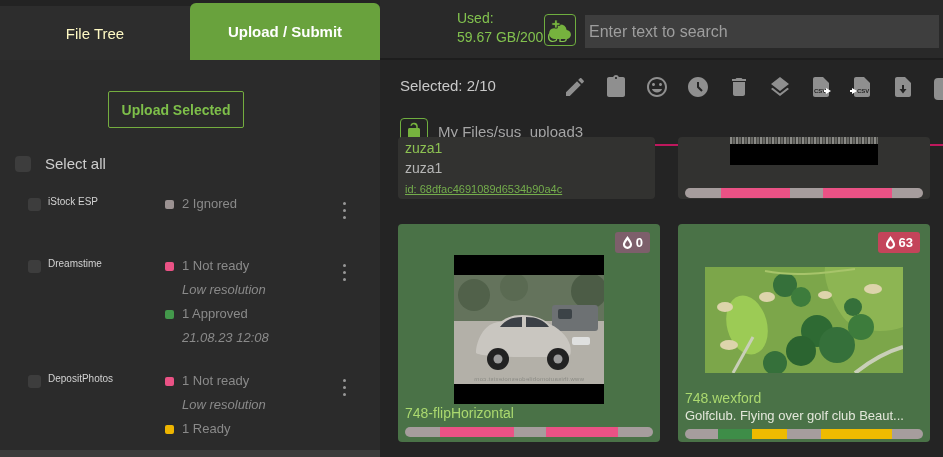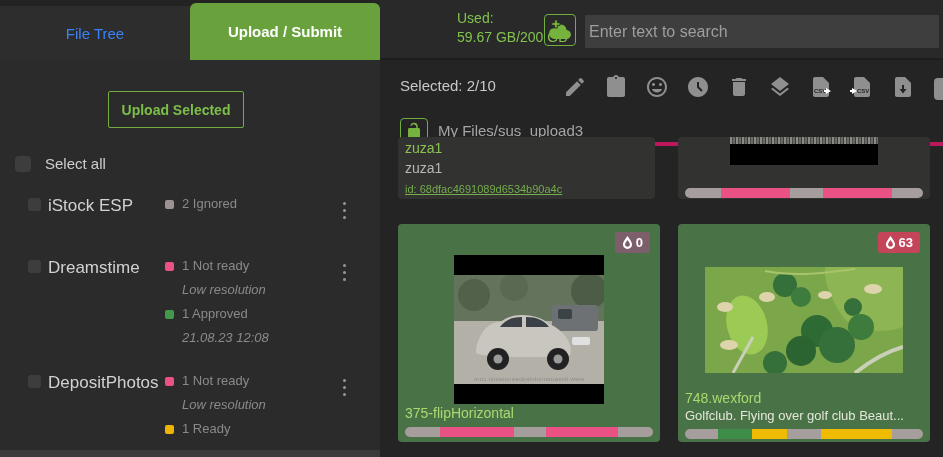--- a/index.html
+++ b/index.html
@@ -5,29 +5,29 @@
   html,body{margin:0;padding:0;}
   body{
     width:943px;height:457px;position:relative;overflow:hidden;
     background:#242424;font-family:"Liberation Sans",sans-serif;
     -webkit-font-smoothing:antialiased;
   }
   
   #sidebar{position:absolute;left:0;top:0;width:380px;height:457px;background:#2b2b2b;}
   #sidebar-top{position:absolute;left:0;top:0;width:380px;height:60px;background:#2d2d2d;}
   .top-strip{position:absolute;left:0;top:0;width:100%;height:6px;background:#232323;}
-  .tab-filetree{position:absolute;left:0;top:6px;width:190px;height:54px;display:flex;align-items:center;justify-content:center;color:#3b82f6;font-size:15px;cursor:pointer;}
+  .tab-filetree{position:absolute;left:0;top:6px;width:190px;height:54px;display:flex;align-items:center;justify-content:center;color:#fef9c3;font-size:15px;cursor:pointer;}
   .tab-upload{position:absolute;left:190px;top:3px;width:190px;height:57px;background:#69a23d;border-radius:6px 6px 0 0;display:flex;align-items:center;justify-content:center;color:#ffffff;font-weight:bold;font-size:15px;cursor:pointer;}
   .upload-btn{position:absolute;left:108px;top:91px;width:136px;height:37px;background:transparent;border:1px solid #74ad3f;border-radius:2px;color:#7ebf4a;font-weight:bold;font-size:14px;font-family:"Liberation Sans",sans-serif;cursor:pointer;}
   .selectall-row{position:absolute;left:15px;top:155px;display:flex;align-items:center;color:#cecece;font-size:15px;}
   .cb{width:16px;height:16px;background:#3d3d3d;border-radius:4px;margin-right:14px;cursor:pointer;}
   .cb.small{width:13px;height:13px;border-radius:3px;margin:0;}
   .agency{position:absolute;left:0;width:380px;}
   .agency .acb{position:absolute;left:28px;top:2px;}
-  .agency .aname{position:absolute;left:48px;top:0;color:#d2d2d2;font-size:17px;}
+  .agency .aname{position:absolute;left:48px;top:0;color:#d2d2d2;font-size:10px;}
   .agency .alines{position:absolute;left:165px;top:0;width:165px;}
   .aline{color:#8a8a8a;font-size:13px;height:24px;line-height:15px;}
   .sq{display:inline-block;width:9px;height:9px;border-radius:2px;margin-right:8px;vertical-align:-1px;}
   .indent{padding-left:17px;font-style:italic;}
   .kebab{position:absolute;left:341px;top:4px;display:flex;flex-direction:column;gap:4px;cursor:pointer;padding:2px;}
   .kebab i{width:3px;height:3px;border-radius:50%;background:#979797;}
   .hscroll{position:absolute;left:0;bottom:0;width:380px;height:7px;background:#3b3b3b;}
   
   #main{position:absolute;left:380px;top:0;width:563px;height:457px;background:#242424;}
   #main-topbar{position:absolute;left:0;top:0;width:563px;height:60px;background:#292929;border-bottom:2px solid #1d1d1d;box-sizing:border-box;}
@@ -35,21 +35,21 @@
   .cloud-btn{position:absolute;left:164px;top:14px;width:32px;height:32px;background:transparent;border:1px solid #6fae3f;border-radius:4px;display:flex;align-items:center;justify-content:center;cursor:pointer;padding:0;}
   .search-input{position:absolute;left:205px;top:15px;width:354px;height:33px;background:#3e3e3e;border:none;color:#cccccc;font-size:16px;padding:0 4px;box-sizing:border-box;font-family:"Liberation Sans",sans-serif;}
   .search-input::placeholder{color:#9e9e9e;}
   #main-content{position:absolute;left:0;top:62px;width:563px;height:395px;background:#242424;}
   .selected-label{position:absolute;left:20px;top:15px;color:#c9c9c9;font-size:15px;}
   .toolbar-icons{position:absolute;left:183px;top:13px;width:352px;display:flex;justify-content:space-between;}
   .ticon{width:24px;height:24px;cursor:pointer;}
   .ticon svg{width:24px;height:24px;fill:#8f8f8f;}
   .partial-icon{position:absolute;right:0;top:16px;width:9px;height:22px;background:#8f8f8f;border-radius:4px 0 0 4px;cursor:pointer;}
   .lock-btn{position:absolute;left:20px;top:56px;width:28px;height:28px;background:transparent;border:1.5px solid #6fae3f;border-radius:4px;display:flex;align-items:center;justify-content:center;cursor:pointer;padding:0;}
-  .path-input{position:absolute;left:58px;top:56px;width:505px;height:28px;background:transparent;border:none;border-bottom:4px solid #be185d;color:#a5a5a5;font-size:15px;padding:0;box-sizing:border-box;font-family:"Liberation Sans",sans-serif;}
+  .path-input{position:absolute;left:58px;top:56px;width:505px;height:28px;background:transparent;border:none;border-bottom:2px solid #be185d;color:#a5a5a5;font-size:15px;padding:0;box-sizing:border-box;font-family:"Liberation Sans",sans-serif;}
   
   .card{position:absolute;border-radius:4px;cursor:pointer;}
   .card.dark{background:#323230;text-align:right;}
   .card.selected{background:#4a7247;}
   #card-zuza{left:18px;top:75px;width:257px;height:62px;}
   #card-imag{left:298px;top:75px;width:252px;height:62px;}
   #card-car{left:18px;top:162px;width:262px;height:218px;}
   #card-golf{left:298px;top:162px;width:252px;height:218px;}
   .c-title{position:absolute;left:7px;color:#8cc152;font-size:14px;white-space:nowrap;overflow:hidden;max-width:238px;}
   .on-green .c-title{color:#abd96f;}
@@ -263,21 +263,21 @@
           <path d="M42 52c6-8 14-12 26-12s24 4 30 12c-8 3-48 3-56 0z" fill="#c9c6c0"></path>
           <path d="M46 52c5-7 12-10 22-10v10h-22zm26 0V42c10 0 18 3 23 10h-23z" fill="#3b4046"></path>
           <circle cx="44" cy="84" r="11" fill="#222"></circle>
             <circle cx="44" cy="84" r="4.5" fill="#9b9b9b"></circle>
           <circle cx="104" cy="84" r="11" fill="#222"></circle>
             <circle cx="104" cy="84" r="4.5" fill="#9b9b9b"></circle>
           <rect x="118" y="62" width="18" height="8" rx="2" fill="#dfe0df"></rect>
         </svg>
         <div class="watermark">www.thisautomobiledoesnotexist.com</div>
       </div>
-      <div class="c-title" style="top:181px;">375-flipHorizontal</div>
+      <div class="c-title" style="top:181px;">748-flipHorizontal</div>
       <div class="bar" style="bottom:5px;">
         <i style="background-color: rgb(166, 157, 157); width: 14%;"></i>
         <i style="background-color: rgb(234, 82, 133); width: 30%;"></i>
         <i style="background-color: rgb(166, 157, 157); width: 13%;"></i>
         <i style="background-color: rgb(234, 82, 133); width: 29%;"></i>
         <i style="background-color: rgb(166, 157, 157); width: 14%;"></i>
       </div>
     </div>
 
     <div class="card selected on-green" id="card-golf">

